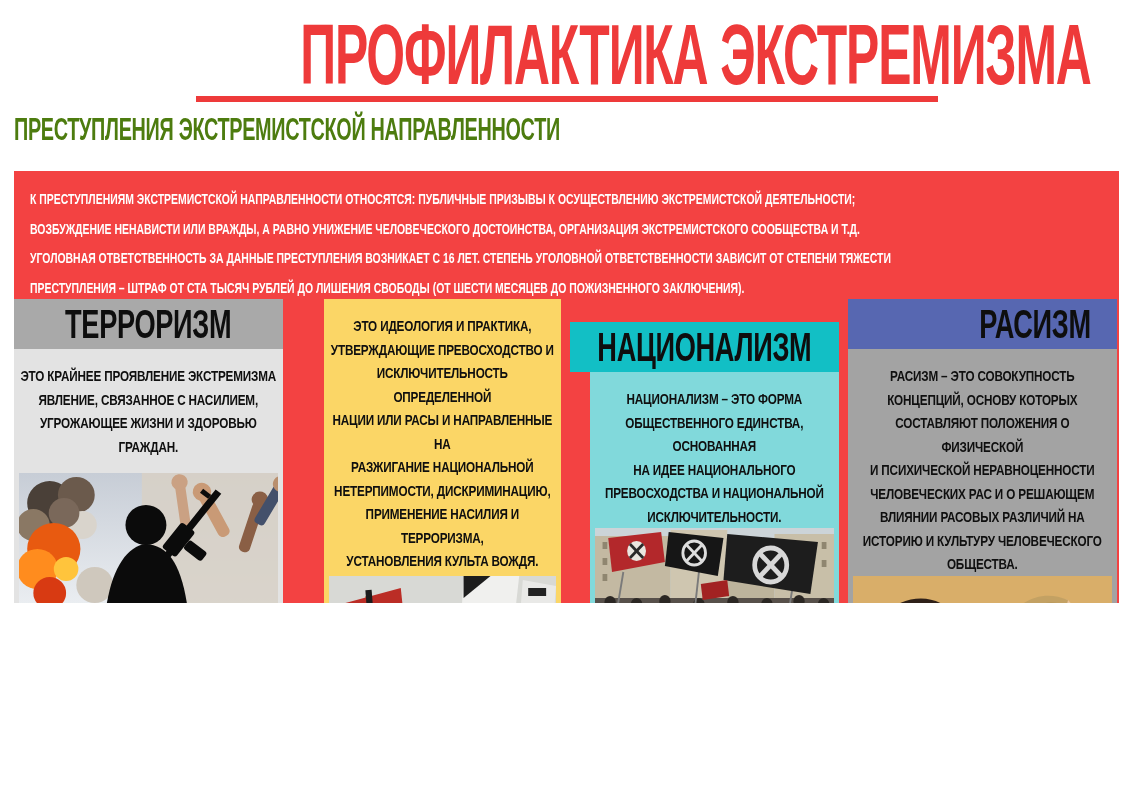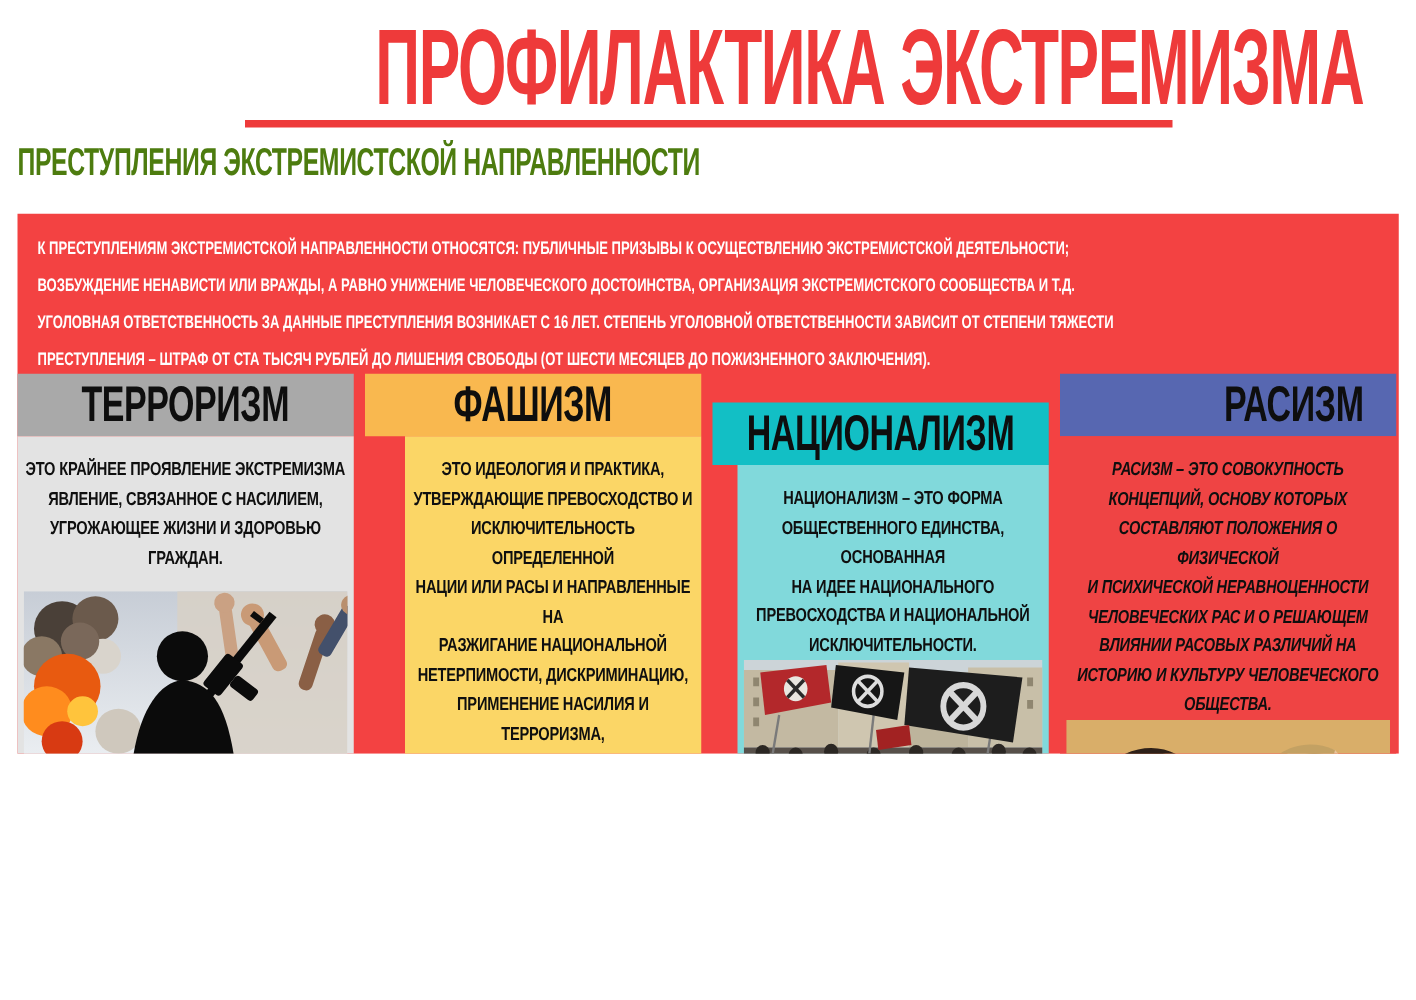--- a/index.html
+++ b/index.html
@@ -220,23 +220,20 @@
                   <circle cx="146" cy="82" r="17" fill="#F97D16"></circle>
                   <circle cx="150" cy="80" r="9" fill="#FFC83A"></circle>
                   <circle cx="120" cy="96" r="10" fill="#F06A12"></circle>
                 </g>
             </svg>
           </div>
         </div>
       </div>
 
       <div class="col">
-        <div class="col-head" style="background-color: rgb(249, 184, 79);">
-            <span class="cond">ФАШИЗМ</span>
-          </div>
         <div class="col-body" style="background-color: rgb(251, 214, 102); margin-left: 32px;">
           <p class="desc">ЭТО ИДЕОЛОГИЯ И ПРАКТИКА,
 УТВЕРЖДАЮЩИЕ ПРЕВОСХОДСТВО И
 ИСКЛЮЧИТЕЛЬНОСТЬ ОПРЕДЕЛЕННОЙ
 НАЦИИ ИЛИ РАСЫ И НАПРАВЛЕННЫЕ НА
 РАЗЖИГАНИЕ НАЦИОНАЛЬНОЙ
 НЕТЕРПИМОСТИ, ДИСКРИМИНАЦИЮ,
 ПРИМЕНЕНИЕ НАСИЛИЯ И ТЕРРОРИЗМА,
 УСТАНОВЛЕНИЯ КУЛЬТА ВОЖДЯ.</p>
           <div class="photos">
@@ -474,21 +471,21 @@
               </g>
             </svg>
           </div>
         </div>
       </div>
 
       <div class="col">
         <div class="col-head" style="background-color: rgb(87, 103, 177); justify-content: flex-end;">
             <span class="cond">РАСИЗМ</span>
           </div>
-        <div class="col-body" style="background-color: #ef4444; font-style: italic;">
+        <div class="col-body" style="background-color: #a3a3a3;">
           <p class="desc">РАСИЗМ – ЭТО СОВОКУПНОСТЬ
 КОНЦЕПЦИЙ, ОСНОВУ КОТОРЫХ
 СОСТАВЛЯЮТ ПОЛОЖЕНИЯ О ФИЗИЧЕСКОЙ
 И ПСИХИЧЕСКОЙ НЕРАВНОЦЕННОСТИ
 ЧЕЛОВЕЧЕСКИХ РАС И О РЕШАЮЩЕМ
 ВЛИЯНИИ РАСОВЫХ РАЗЛИЧИЙ НА
 ИСТОРИЮ И КУЛЬТУРУ ЧЕЛОВЕЧЕСКОГО
 ОБЩЕСТВА.</p>
           <div class="photos">
             <svg class="photo" height="190" viewBox="0 0 253 190" preserveAspectRatio="none">

